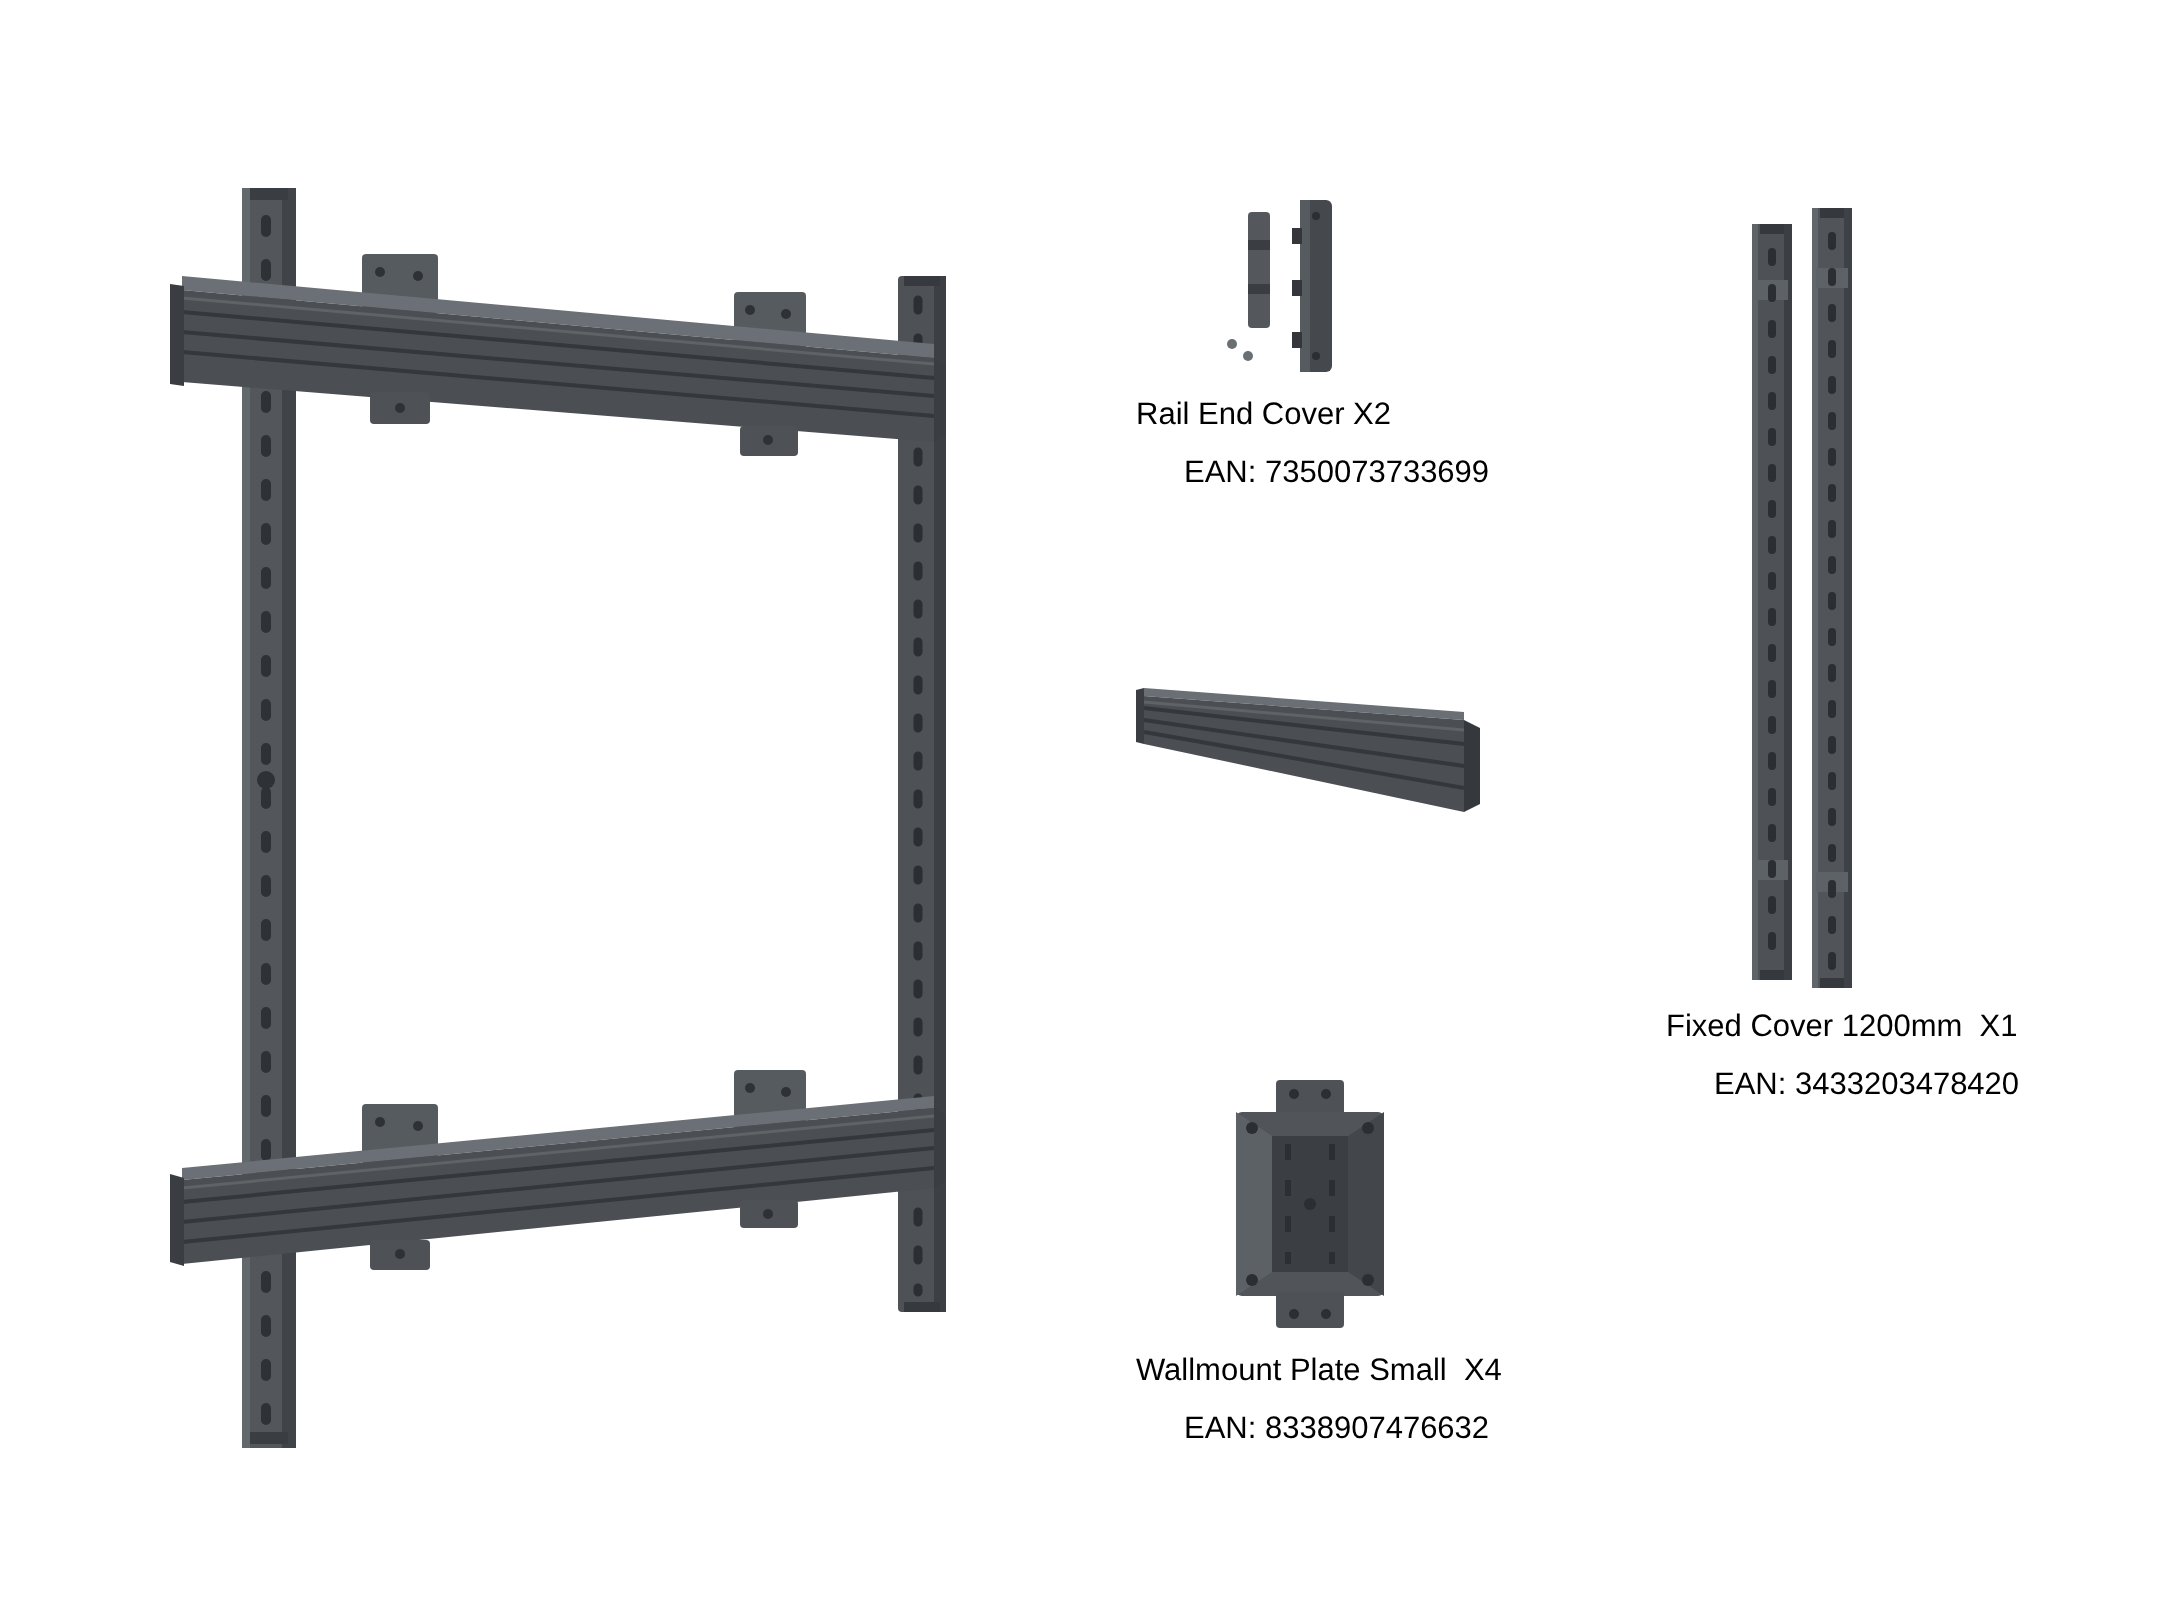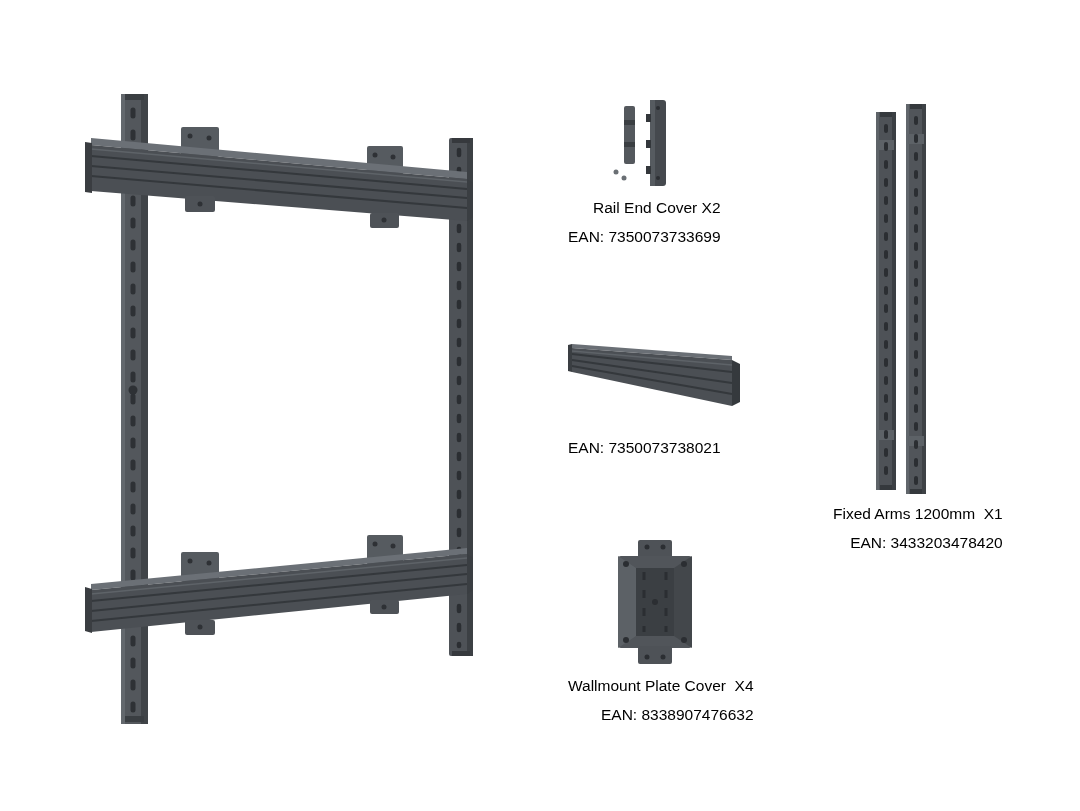--- a/index.html
+++ b/index.html
@@ -7,33 +7,34 @@
     width: 1080px;
     height: 811px;
     background: #ffffff;
     position: relative;
     overflow: hidden;
     font-family: "Liberation Sans", sans-serif;
     color: #000000;
   }
   .canvas { position: absolute; inset: 0; }
   .illus { position: absolute; }
-  .caption { position: absolute; text-align: right; }
+  .caption { position: absolute; }
   .part-name {
     font-size: 15.5px;
     line-height: 19px;
     color: #000000;
     margin: 0 0 10px 0;
     white-space: pre;
   }
   .part-ean {
     font-size: 15.5px;
     line-height: 19px;
     color: #000000;
     white-space: pre;
+    margin-left: 24px;
   }
   svg { display: block; }
 </style>
 </head>
 <body>
 
 <div class="canvas">
 
   <div class="illus" style="left:75px; top:80px; width:420px; height:650px;">
     <svg width="420" height="650" viewBox="0 0 420 650">
@@ -147,21 +148,20 @@
         <line x1="10" y1="24" x2="170" y2="42" stroke="#34383c" stroke-width="2"></line>
         <line x1="10" y1="30" x2="170" y2="53" stroke="#34383c" stroke-width="2"></line>
         <line x1="10" y1="36" x2="170" y2="64" stroke="#34383c" stroke-width="2"></line>
         <line x1="10" y1="21" x2="170" y2="35" stroke="#5e6368" stroke-width="1.5"></line>
         <polygon points="170,30 178,34 178,72 170,76" fill="#35393d"></polygon>
         <polygon points="6,15 10,14 10,42 6,41" fill="#3a3e42"></polygon>
       </g>
     </svg>
   </div>
   <div class="caption" style="left:568px; top:438px;">
-    <div class="part-ean">EAN: 7350073738021</div>
   </div>
 
   <div class="illus" style="left:872px; top:100px; width:62px; height:400px;">
     <svg width="62" height="400" viewBox="0 0 62 400">
       <g>
         <rect x="4" y="12" width="20" height="378" rx="2" fill="#4e5257"></rect>
         <rect x="20" y="12" width="4" height="378" fill="#3b3f43"></rect>
         <rect x="4" y="12" width="3" height="378" fill="#5e6368"></rect>
         <rect x="8" y="12" width="12" height="5" fill="#35393d"></rect>
         <rect x="8" y="385" width="12" height="5" fill="#35393d"></rect>
@@ -175,21 +175,21 @@
         <rect x="34" y="4" width="3" height="390" fill="#61666b"></rect>
         <rect x="38" y="4" width="12" height="5" fill="#35393d"></rect>
         <rect x="38" y="389" width="12" height="5" fill="#35393d"></rect>
         <rect x="36" y="34" width="16" height="10" fill="#5d6267"></rect>
         <rect x="36" y="336" width="16" height="10" fill="#5d6267"></rect>
         <line x1="44" y1="18" x2="44" y2="386" stroke="#2b2e32" stroke-width="4" stroke-dasharray="5 13" stroke-linecap="round"></line>
       </g>
     </svg>
   </div>
   <div class="caption" style="left:833px; top:504px;">
-    <div class="part-name">Fixed Arms 1200mm  X1</div>
+    <div class="part-name">Fixed Cover 1200mm  X1</div>
     <div class="part-ean">EAN: 3433203478420</div>
   </div>
 
   <div class="illus" style="left:606px; top:536px; width:98px; height:132px;">
     <svg width="98" height="132" viewBox="0 0 98 132">
       <g>
         <rect x="32" y="4" width="34" height="18" rx="2" fill="#4e5257"></rect>
         <circle cx="41" cy="11" r="2.5" fill="#2b2e32"></circle>
         <circle cx="57" cy="11" r="2.5" fill="#2b2e32"></circle>
         <rect x="12" y="20" width="74" height="92" rx="3" fill="#51555a"></rect>
@@ -203,17 +203,17 @@
         <circle cx="78" cy="28" r="3" fill="#2b2e32"></circle>
         <circle cx="20" cy="104" r="3" fill="#2b2e32"></circle>
         <circle cx="78" cy="104" r="3" fill="#2b2e32"></circle>
         <rect x="32" y="110" width="34" height="18" rx="2" fill="#4e5257"></rect>
         <circle cx="41" cy="121" r="2.5" fill="#2b2e32"></circle>
         <circle cx="57" cy="121" r="2.5" fill="#2b2e32"></circle>
       </g>
     </svg>
   </div>
   <div class="caption" style="left:568px; top:676px;">
-    <div class="part-name">Wallmount Plate Cover  X4</div>
+    <div class="part-name">Wallmount Plate Small  X4</div>
     <div class="part-ean">EAN: 8338907476632</div>
   </div>
 
 </div>
 
 </body></html>

